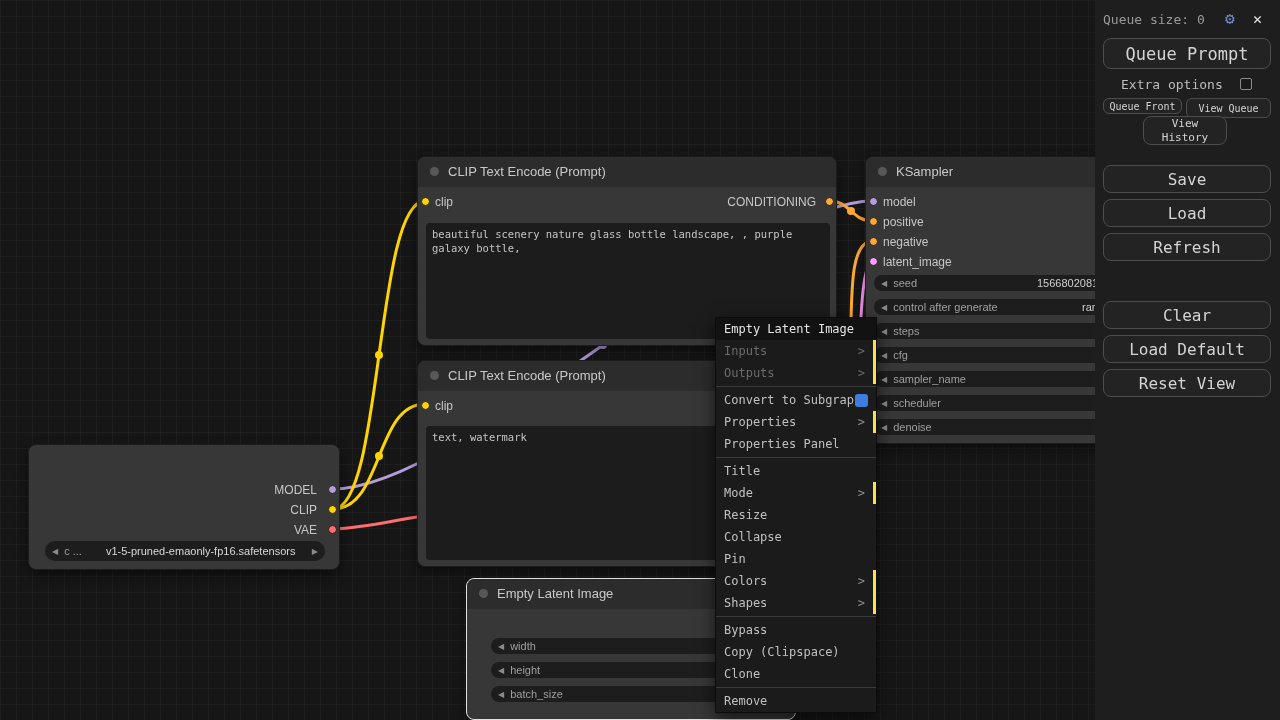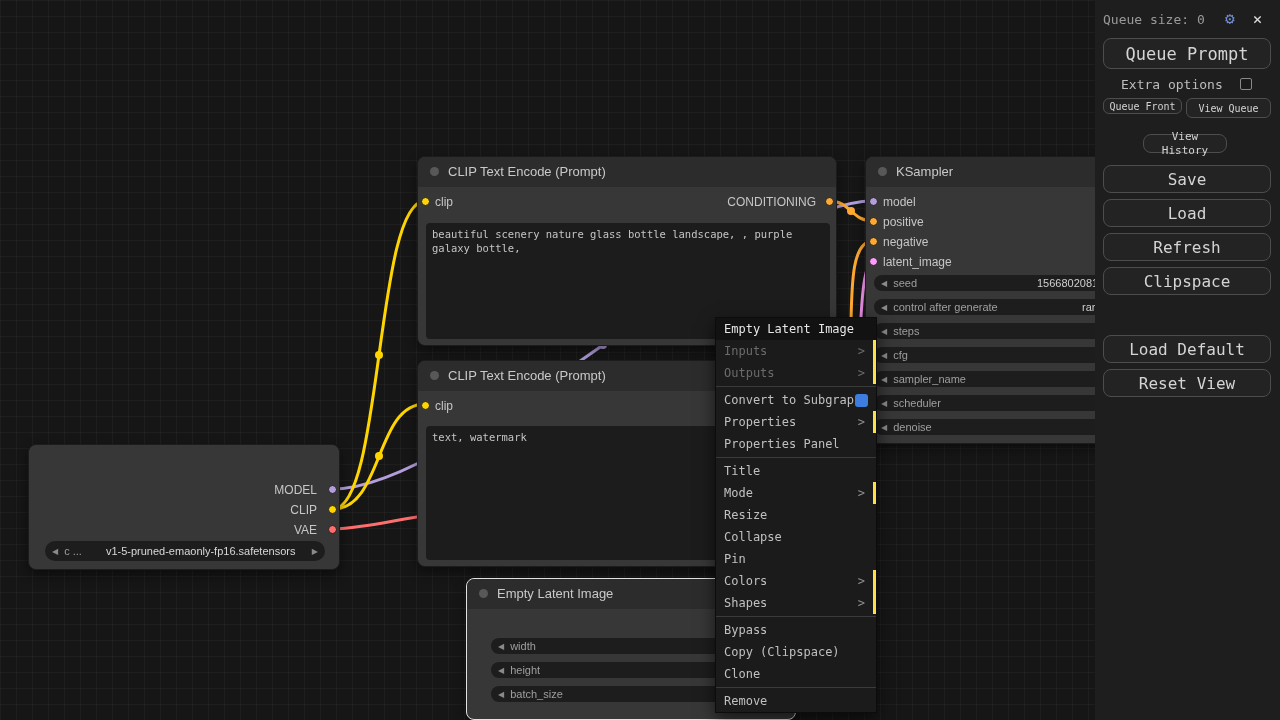--- a/index.html
+++ b/index.html
@@ -250,23 +250,23 @@
     <div class="gear" style="color: rgb(111, 143, 208);">⚙</div>
     <div class="close-x">✕</div>
 
     <div class="sbtn" style="left:8px;top:38px;width:168px;height:31px;font-size:17px">Queue Prompt</div>
 
     <div class="extra">Extra options</div>
     <div class="checkbox"></div>
 
     <div class="sbtn" style="left:8px;top:98px;width:79px;height:16px;font-size:10px;border-radius:6px">Queue Front</div>
     <div class="sbtn" style="left:91px;top:98px;width:85px;height:20px;font-size:10px;border-radius:6px">View Queue</div>
-    <div class="sbtn" style="left:48px;top:134px;width:84px;height:19px;font-size:11px;padding:0 16px;line-height:1.25">View History</div>
+    <div class="sbtn" style="left:48px;top:116px;width:84px;height:29px;font-size:11px;padding:0 16px;line-height:1.25">View History</div>
 
     <div class="sbtn" style="left:8px;top:165px;width:168px;height:28px;font-size:16px">Save</div>
     <div class="sbtn" style="left:8px;top:199px;width:168px;height:28px;font-size:16px">Load</div>
     <div class="sbtn" style="left:8px;top:233px;width:168px;height:28px;font-size:16px">Refresh</div>
-    <div class="sbtn" style="left:8px;top:267px;width:168px;height:28px;font-size:16px">Clipspace</div>
+    <div class="sbtn" style="left:8px;top:301px;width:168px;height:28px;font-size:16px">Clear</div>
     <div class="sbtn" style="left:8px;top:369px;width:168px;height:28px;font-size:16px">Reset View</div>
     <div class="sbtn" style="left:8px;top:335px;width:168px;height:28px;font-size:16px">Load Default</div>
   </div>
 
 </div>
 
 </body></html>

